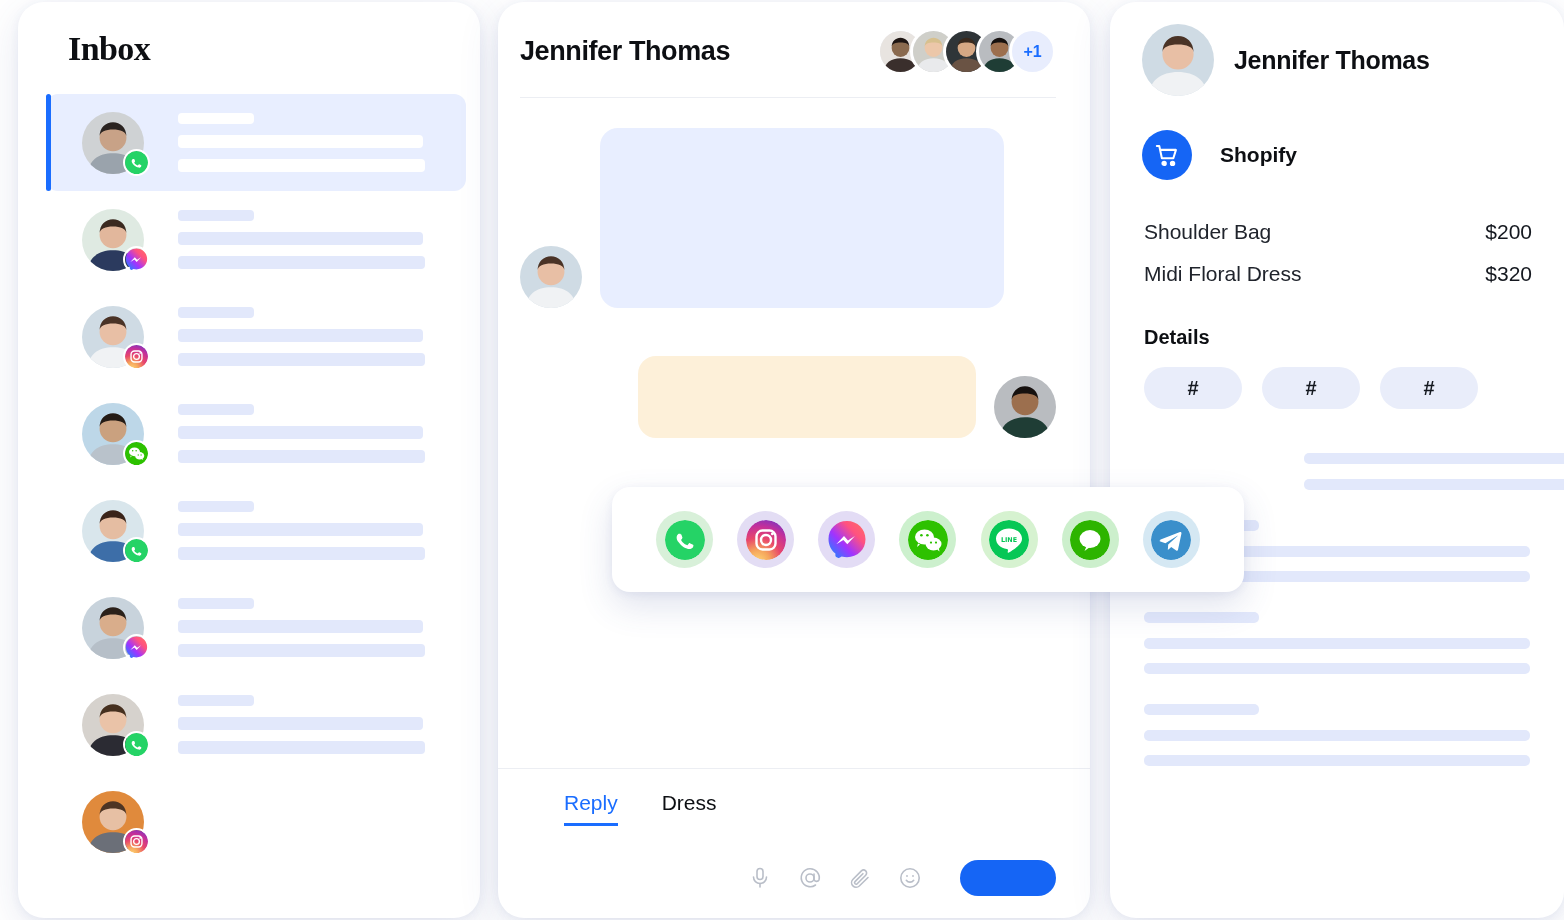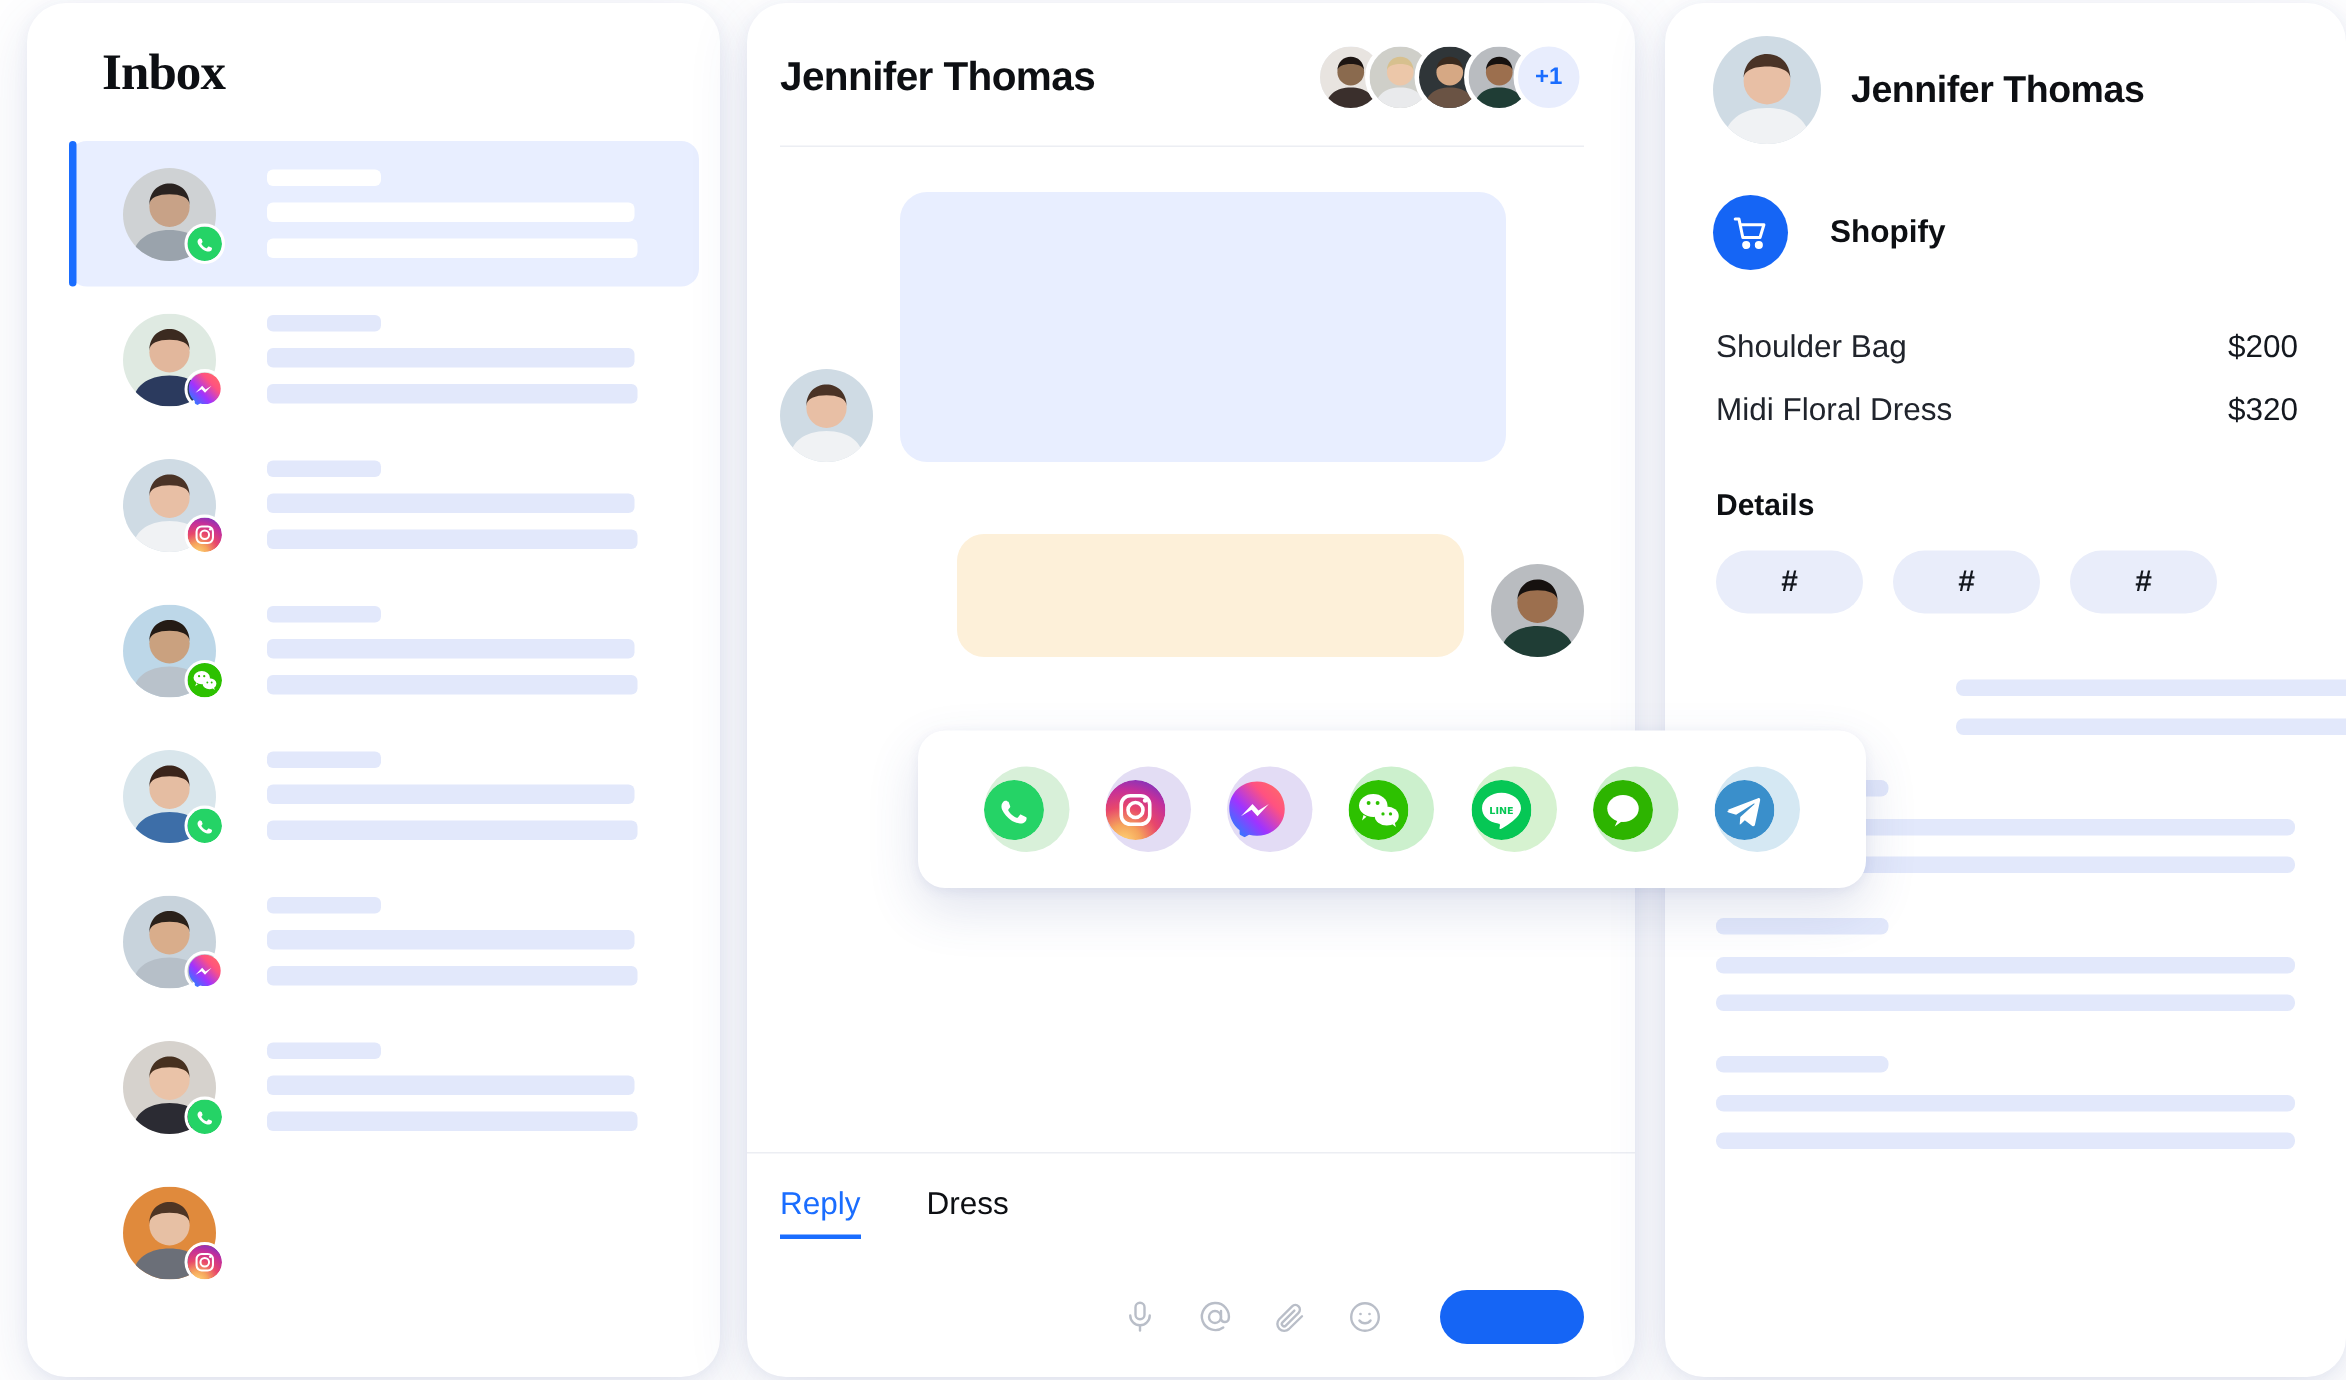--- a/index.html
+++ b/index.html
@@ -119,36 +119,36 @@
   #channel-card {
     position: absolute; left: 612px; top: 487px;
     width: 632px; height: 105px;
     background: #ffffff; border-radius: 18px;
     box-shadow: 0 14px 34px rgba(60,80,150,.16), 0 2px 8px rgba(60,80,150,.08);
     display: flex; align-items: center; justify-content: space-between;
     padding: 0 44px; z-index: 40;
   }
   .ch {
     width: 57px; height: 57px; border-radius: 50%;
-    display: flex; align-items: center; justify-content: flex-start; text-decoration: underline;
+    display: flex; align-items: center; justify-content: center; text-decoration: underline;
   }
   .ch .glyph {
     width: 40px; height: 40px; border-radius: 50%;
     display: flex; align-items: center; justify-content: center;
     overflow: hidden;
   }
   .ch .glyph svg { width: 100%; height: 100%; display: block; }
 
   
   .chat-foot {
     position: absolute; left: 0; right: 0; bottom: 0;
     border-top: 1px solid #eceef3;
     padding: 22px 34px 22px 22px;
   }
-  .tabs { display: flex; align-items: flex-start; gap: 44px; }
+  .tabs { display: flex; align-items: flex-start; gap: 44px; margin-left: 44px; }
   .tab { font-size: 21px; font-weight: 500; color: #0d0f13; padding-bottom: 8px; }
   .tab.active { color: #1a6dff; border-bottom: 3px solid #1a6dff; }
   .compose {
     display: flex; align-items: center; justify-content: flex-end;
     gap: 26px; margin-top: 34px;
   }
   .cicon { width: 24px; height: 24px; color: #b9bec8; }
   .cicon svg { width: 100%; height: 100%; display: block; }
   .send-btn {
     width: 96px; height: 36px; border-radius: 19px;

